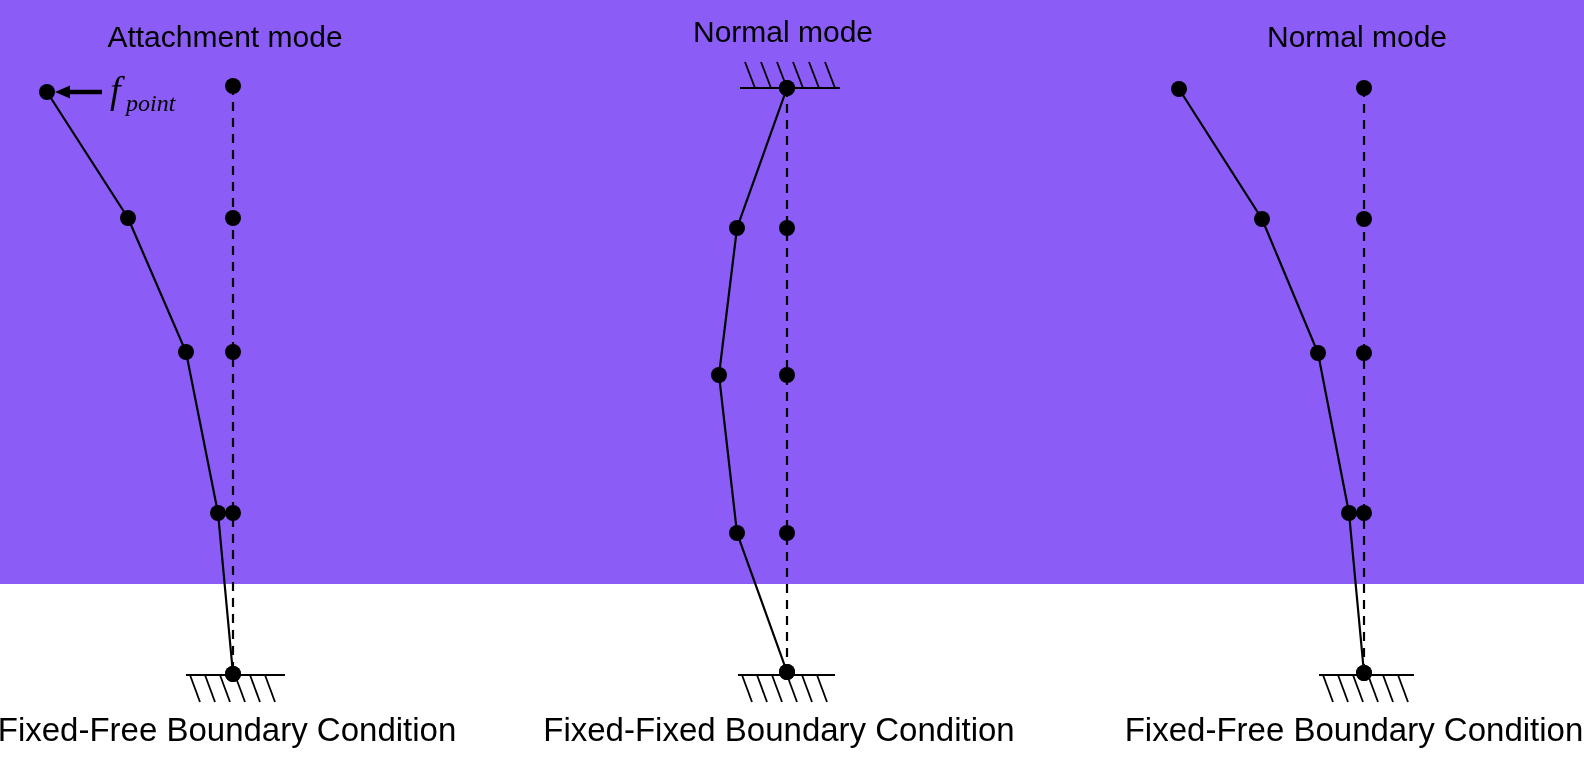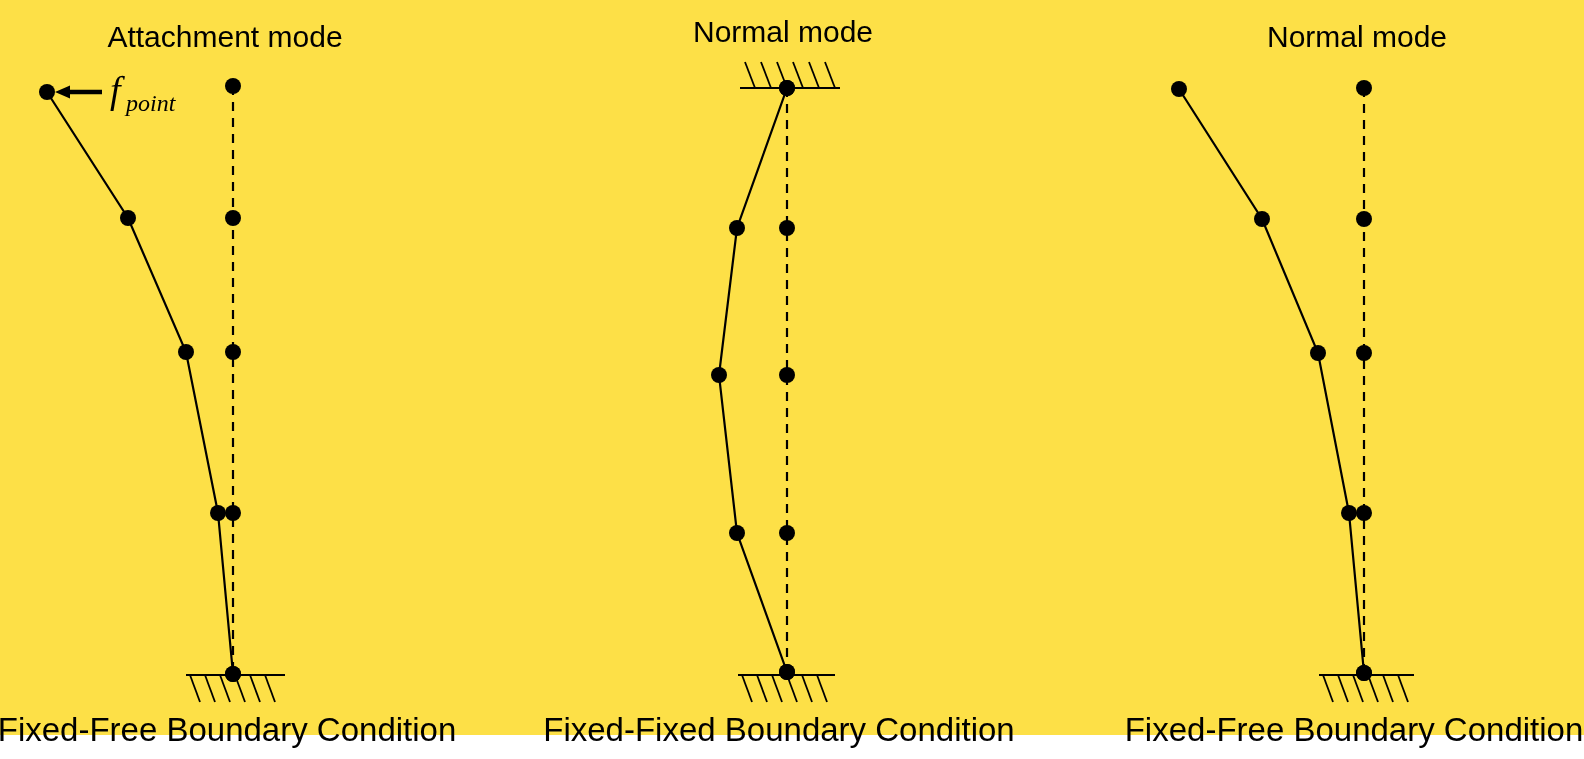--- a/index.html
+++ b/index.html
@@ -7,22 +7,22 @@
     padding: 0;
     background: #ffffff;
     width: 1584px;
     height: 759px;
     overflow: hidden;
     font-family: "Liberation Sans", sans-serif;
   }
   #stage {
     position: relative;
     width: 1584px;
-    height: 735px;
-    background: #fde047;
+    height: 584px;
+    background: #8b5cf6;
   }
   svg { display: block; }
   text.panel-title {
     font-family: "Liberation Sans", sans-serif;
     font-size: 30px;
     fill: #000000;
   }
   text.bc-label {
     font-family: "Liberation Sans", sans-serif;
     font-size: 33px;

